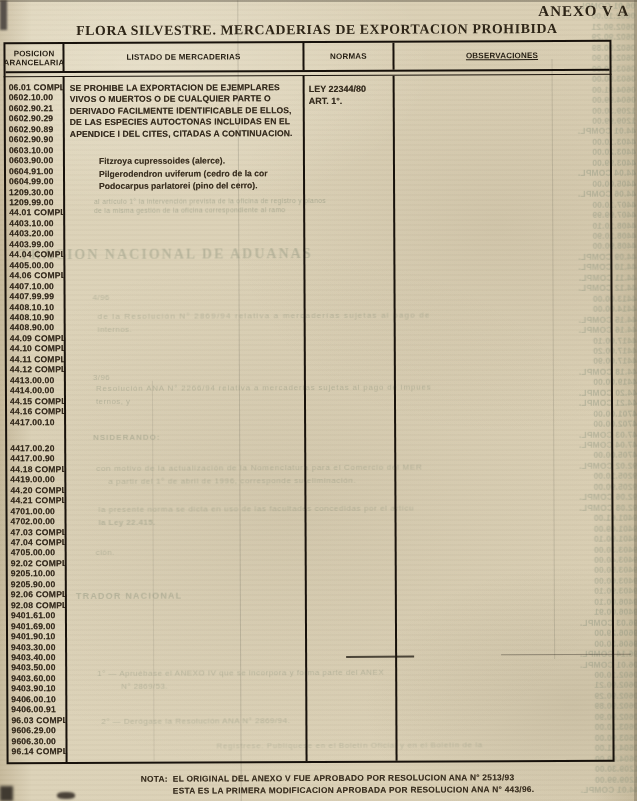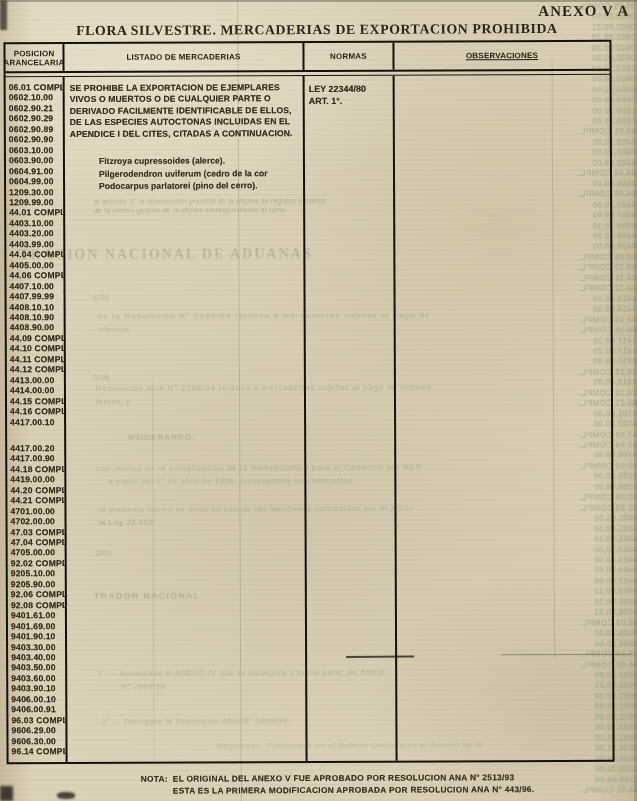--- a/index.html
+++ b/index.html
@@ -56,27 +56,27 @@
     font-size:8px;letter-spacing:.4px;white-space:nowrap;z-index:1;}
   .g1{top:197px;left:95px;font-size:6.6px;opacity:.42;line-height:8.5px;filter:blur(.6px);}
   .g2{top:246px;left:20px;font-family:"Liberation Serif",serif;font-size:14px;font-weight:bold;
       letter-spacing:2px;opacity:.30;}
   .g3{top:292px;left:93px;}
   .g4{top:311px;left:98px;letter-spacing:1.2px;}
   .g5{top:324px;left:98px;}
   .g6{top:372px;left:93px;}
   .g7{top:383px;left:96px;letter-spacing:.8px;}
   .g8{top:396px;left:96px;}
-  .g9{top:432px;left:93px;font-weight:bold;letter-spacing:1px;margin-left:35px;}
+  .g9{top:432px;left:93px;font-weight:bold;letter-spacing:1px;}
   .g10{top:463px;left:96px;letter-spacing:.7px;}
   .g11{top:476px;left:108px;letter-spacing:.6px;}
   .g12{top:504px;left:98px;letter-spacing:.6px;}
   .g13{top:517px;left:98px;font-weight:bold;}
   .g14{top:547px;left:95px;}
-  .g15{top:590px;left:93px;font-weight:bold;letter-spacing:1.2px;font-size:9px;}
+  .g15{top:590px;left:75px;font-weight:bold;letter-spacing:1.2px;font-size:9px;}
   .g16{top:668px;left:96px;letter-spacing:.5px;}
   .g17{top:681px;left:120px;}
   .g18{top:716px;left:100px;letter-spacing:.5px;}
   .g19{top:741px;left:215px;letter-spacing:.6px;opacity:.26;}
   .ghost-codes{position:absolute;top:2px;right:0px;width:64px;z-index:0;
     transform:scaleX(-1);opacity:.30;color:#70806d;filter:blur(.45px);
     font-size:8.4px;font-weight:bold;line-height:10.45px;letter-spacing:.2px;overflow:hidden;
     height:795px;}
   
   .vline{position:absolute;width:1px;background:rgba(85,85,72,.22);z-index:0;}

